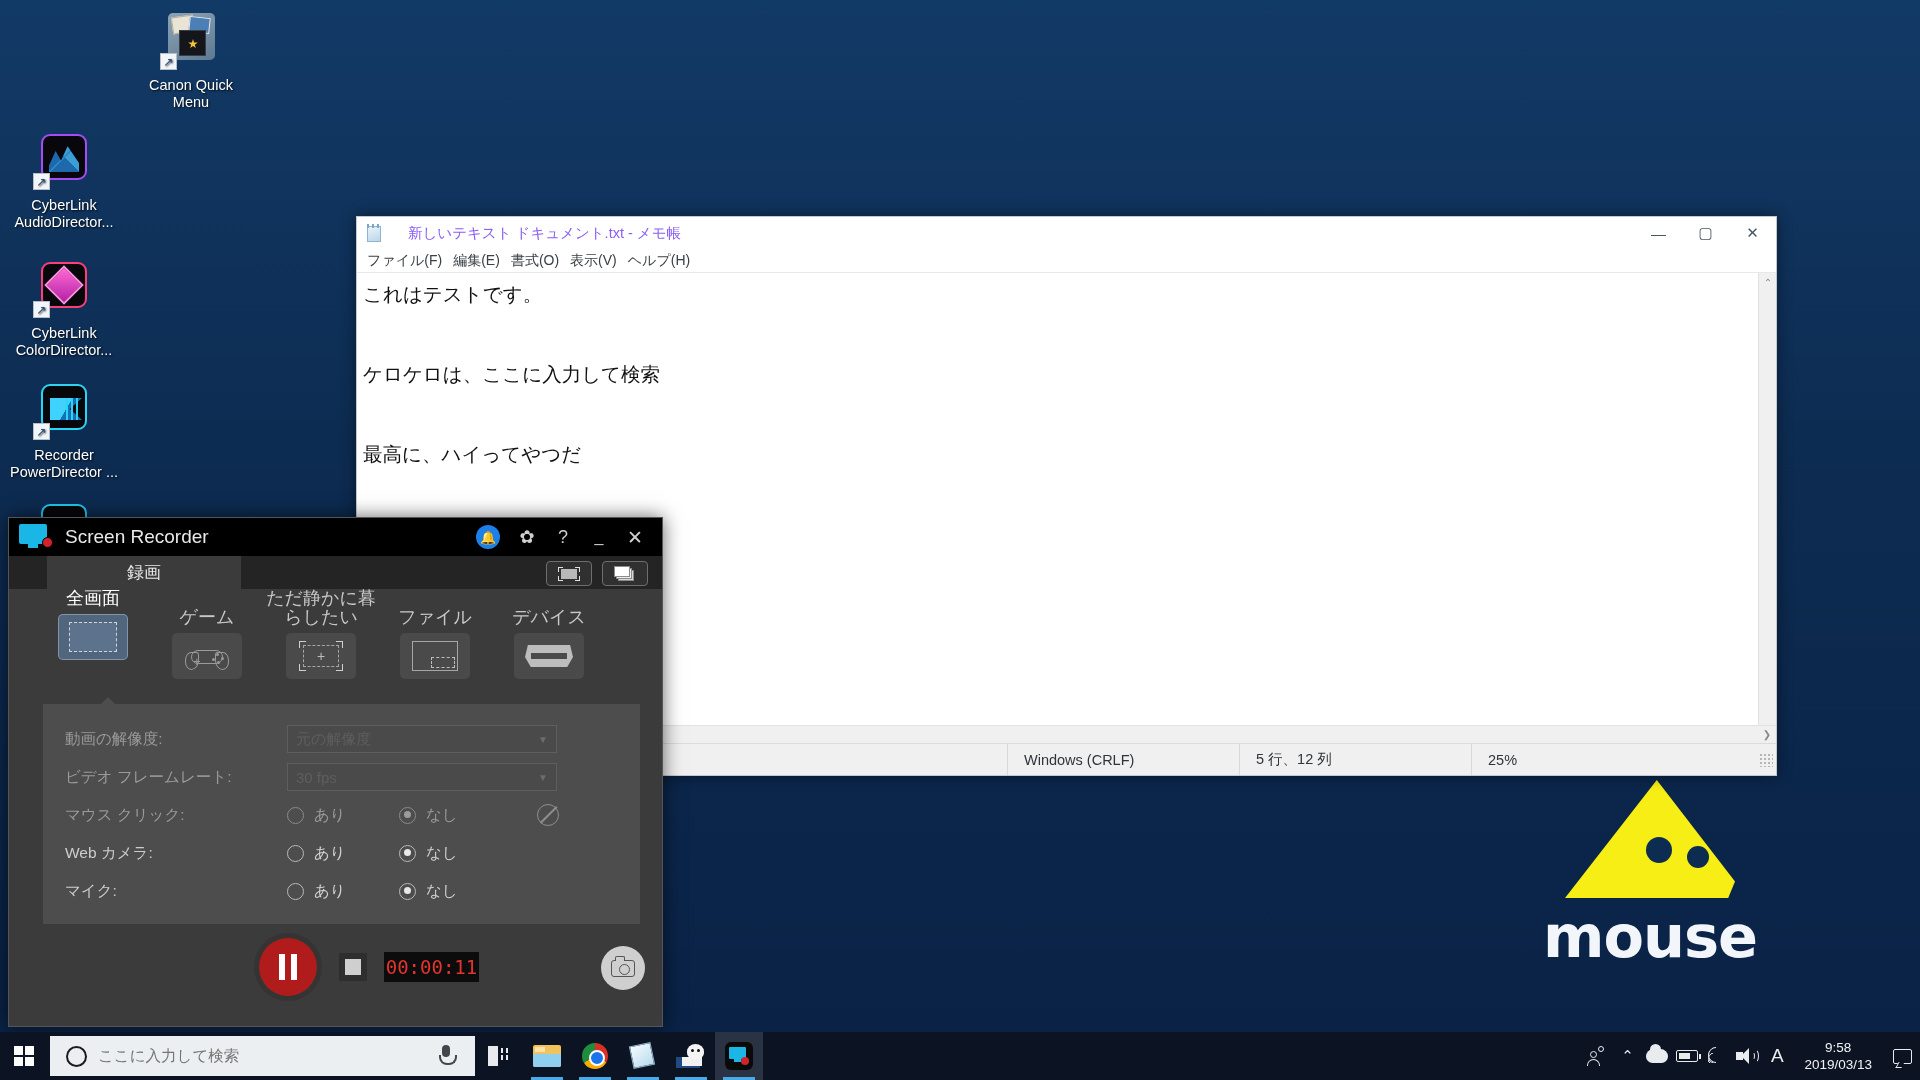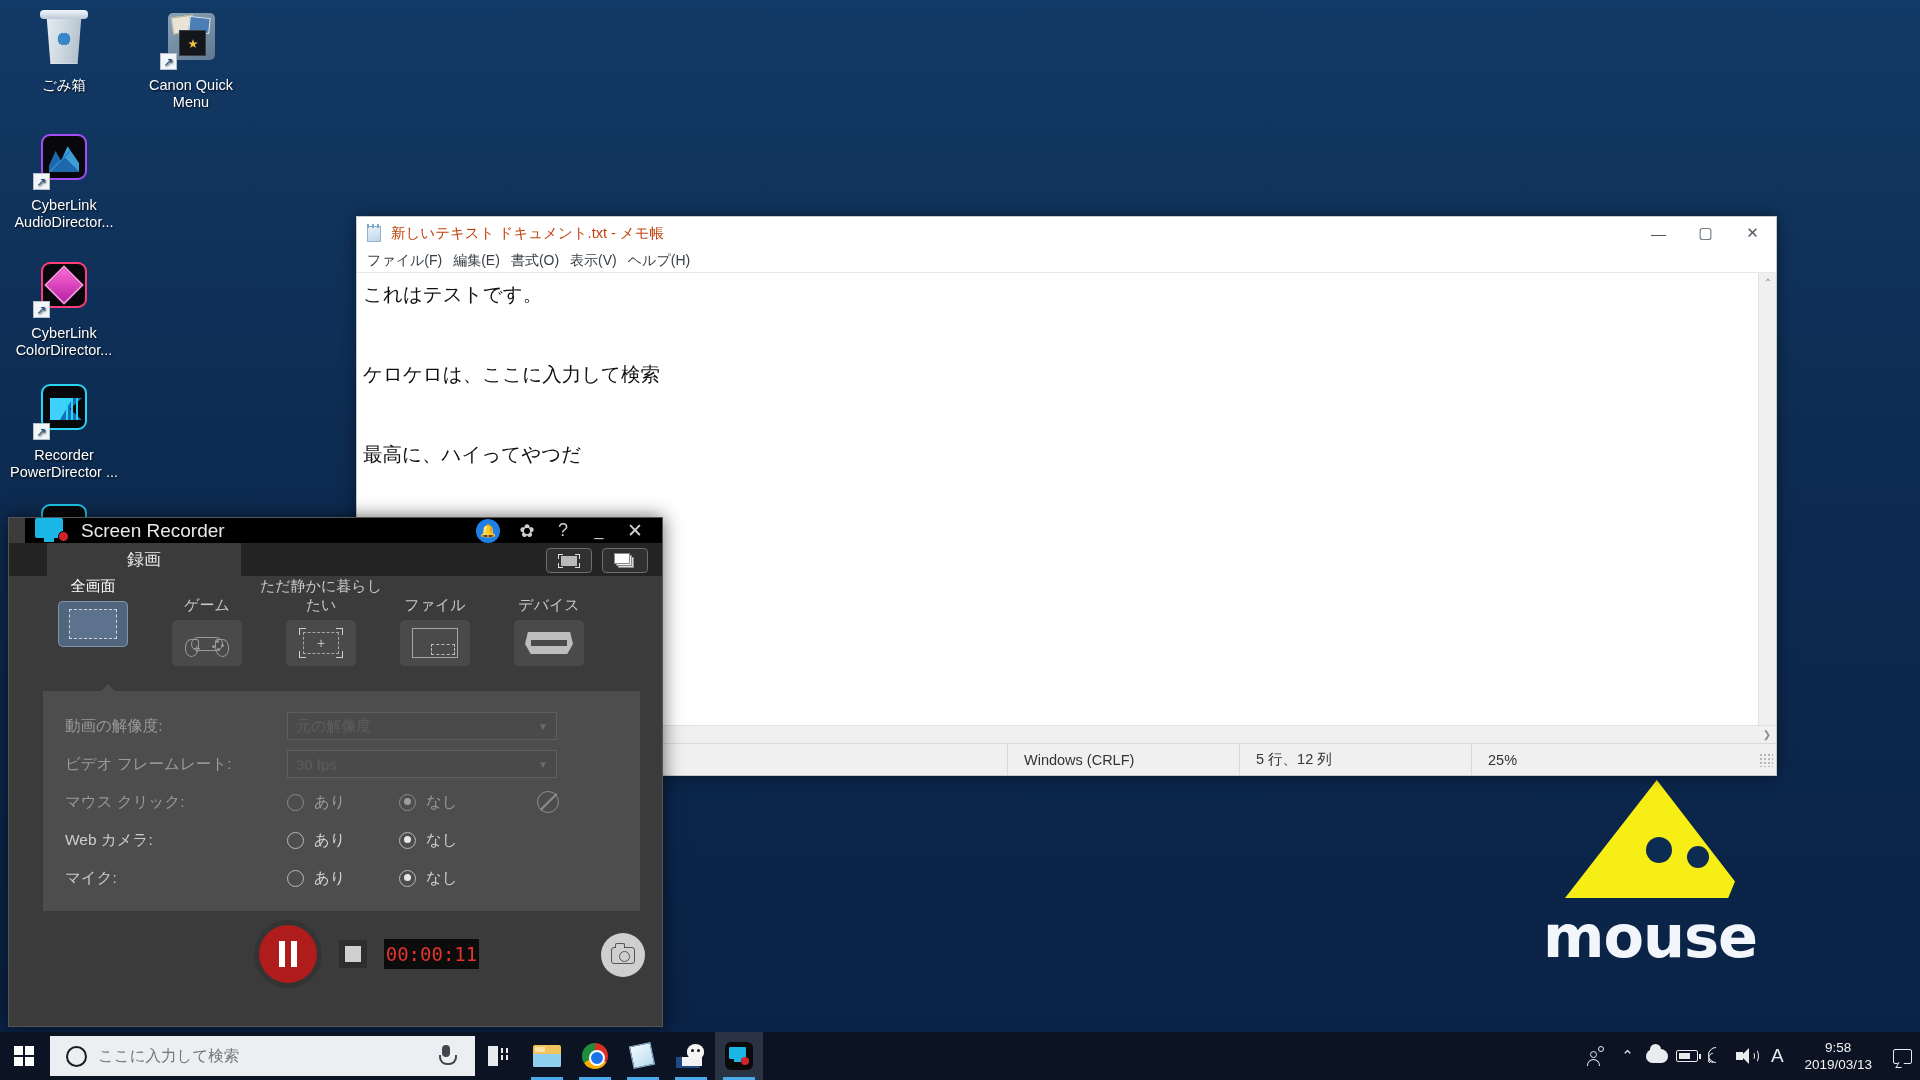--- a/index.html
+++ b/index.html
@@ -128,21 +128,21 @@
     box-shadow: 0 0 14px rgba(0,0,0,.45);
   }
   .np-title {
     height: 32px; background: #ffffff; display: flex; align-items: center;
     padding-left: 9px;
   }
   .np-ico{ width:17px; height:19px; margin-right:8px; position:relative; flex:0 0 auto; }
   .np-ico .pg{position:absolute; left:1px; top:2px; width:14px;height:16px;background:linear-gradient(160deg,#eaf3fb,#bcd6ea);border:1px solid #8fb4d2;}
   .np-ico .rings{position:absolute; left:1px; top:0; width:14px;height:4px;
      background: repeating-linear-gradient(90deg,#7da6c8 0 2px, transparent 2px 5px);}
-  .np-title-text{ font-size:14.5px; color:#c2410c; }
+  .np-title-text{ font-size:14.5px; color:#8b5cf6;margin-left:17px; }
   .np-ctrls { margin-left:auto; display:flex; }
   .np-ctrls > div {
     width:47px; height:32px; display:flex; align-items:center; justify-content:center;
     color:#4a5560; font-size:15px;
   }
   .np-menu { height:24px; display:flex; align-items:center; padding-left:10px;
     border-bottom:1px solid #e6e8ea; }
   .np-menu span{ font-size:14px; color:#3a4046; margin-right:11px; }
   .np-body { position:relative; height: 470px; display:flex; }
   .np-textarea {
@@ -171,21 +171,21 @@
   .np-grip{ margin-left:auto; margin-right:3px; width:14px; height:14px;
     background-image: radial-gradient(#b6b6b6 38%, transparent 40%);
     background-size: 4px 4px; }
 
   
   #recorder {
     position:absolute; left:8px; top:517px; width:655px; height:510px;
     background:#3b3b3b; border:1px solid #555;
     box-shadow:0 0 18px rgba(0,0,0,.6);
   }
-  .sr-title{ height:25px; background:#000; display:flex; align-items:center; padding-left:10px;margin-left:16px; }
+  .sr-title{ height:38px; background:#000; display:flex; align-items:center; padding-left:10px; }
   .sr-logo{ width:34px; height:26px; position:relative; margin-right:12px; flex:0 0 auto;}
   .sr-logo .mon{ position:absolute; left:0; top:0; width:28px;height:20px; background:#19b6e6; border-radius:2px;}
   .sr-logo .mon::after{content:""; position:absolute; left:9px; top:19px; width:10px;height:5px;background:#19b6e6;}
   .sr-logo .dot{ position:absolute; right:0; bottom:2px; width:11px;height:11px;border-radius:50%;background:#d2232a;border:1.5px solid #000;}
   .sr-title-text{ font-size:19px; color:#e9e9e9; }
   .sr-title-btns{ margin-left:auto; display:flex; align-items:center; }
   .sr-bell{
     width:24px;height:24px;border-radius:50%;background:#1f7fe8;color:#fff;
     display:flex;align-items:center;justify-content:center;font-size:13px;margin-right:14px;
   }
@@ -212,21 +212,21 @@
   .cap-stack{ width:22px;height:15px;position:relative;}
   .cap-stack i{position:absolute;display:block;background:#fff;border:1px solid #8b8b8b;}
   .cap-stack .s1{left:4px;top:4px;width:16px;height:11px;background:#d8d8d8;}
   .cap-stack .s2{left:2px;top:2px;width:16px;height:11px;background:#ececec;}
   .cap-stack .s3{left:0px;top:0px;width:16px;height:11px;background:#ffffff;}
 
   .sr-modes{ height:110px; background:#3b3b3b; position:relative; }
   .mode{
     position:absolute; width:124px; text-align:center; top:0;
   }
-  .mode-label{ color:#c8c8c8; font-size:15px; line-height:19px;text-align:center; }
+  .mode-label{ color:#c8c8c8; font-size:18px; line-height:19px;text-align:center; }
   .mode.sel .mode-label{ color:#ffffff; }
   .mode-btn{
     width:70px;height:46px;margin:6px auto 0; border-radius:5px; background:#4a4a4a;
     display:flex;align-items:center;justify-content:center; position:relative;
   }
   .mode.sel .mode-btn{ background:#51657d; box-shadow: inset 0 0 0 1px #7f93ab; }
   .m-screen{ width:48px;height:30px; border:1px dashed #cfd6de; background:#5d7siz; background:#5d738d;}
   .m-pad{ width:44px;height:28px; position:relative; }
   .m-pad .body{ position:absolute; left:6px; top:8px; width:32px;height:14px;border:1.5px solid #9a9a9a;border-radius:12px;}
   .m-pad .lobe1{position:absolute;left:0;top:10px;width:14px;height:18px;border:1.5px solid #9a9a9a;border-radius:50% 20% 60% 50%;}
@@ -392,27 +392,20 @@
   .spk .t{position:absolute;left:5px;top:0;width:0;height:0;border-top:8px solid transparent;border-bottom:8px solid transparent;border-right:8px solid #e9ecef;}
   .spk .arc{position:absolute;border:1.5px solid #e9ecef;border-radius:50%;border-left-color:transparent;border-top-color:transparent;border-bottom-color:transparent;}
   .spk .a1{left:13px;top:4px;width:6px;height:8px;}
   .spk .a2{left:15px;top:1px;width:8px;height:14px;}
 </style>
 </head>
 <body>
 
 <div id="desktop">
 
-  <div class="icon-cell" style="left:5px;  top:10px;">
-    <div class="icon-art">
-      <div class="bin"></div>
-        <div class="bin-lid"></div>
-    </div>
-    <span class="icon-label">ごみ箱</span>
-  </div>
 
   <div class="icon-cell" style="left:132px; top:10px;">
     <div class="icon-art">
       <div class="cqm">
           <div class="ph1"></div>
           <div class="ph2"></div>
           <div class="ph3"></div>
           <div class="star"></div>
         </div>
       <div class="shortcut-arrow">↗</div>

